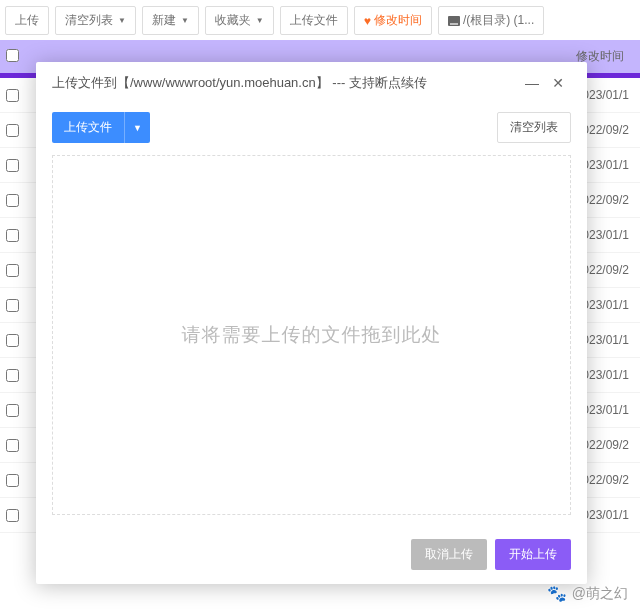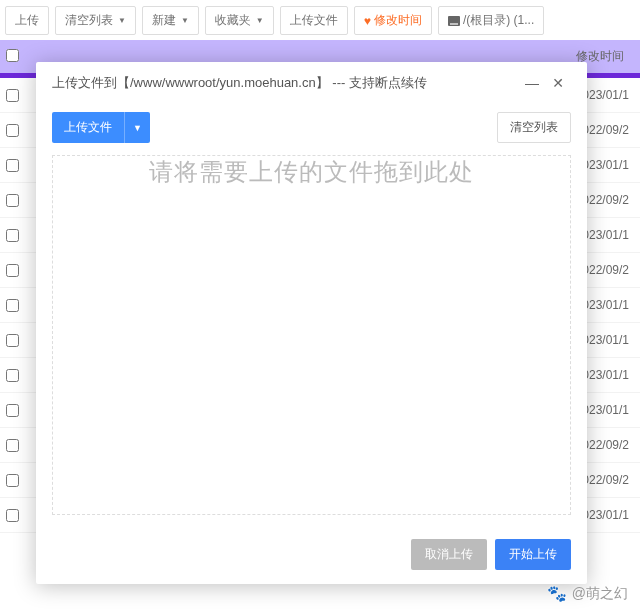--- a/index.html
+++ b/index.html
@@ -126,43 +126,44 @@
       color: #555;
       padding: 6px 12px;
       font-size: 12px;
       border-radius: 2px;
       cursor: pointer;
     }
     .dropzone {
       border: 1px dashed #ddd;
       height: 360px;
       display: flex;
+      align-items: center;
       justify-content: center;
       color: #bbb;
-      font-size: 24px;
+      font-size: 19px;
       letter-spacing: 1px;
     }
     .modal-foot {
       display: flex;
       justify-content: flex-end;
       gap: 8px;
       padding: 10px 16px 14px;
       align-items: flex-end;
     }
     .btn-gray {
       background: #bbb;
       color: #fff;
       border: none;
       padding: 7px 14px;
       font-size: 12px;
       border-radius: 2px;
       cursor: pointer;
     }
     .btn-green {
-      background: #3b82f6;
+      background: #8b5cf6;
       color: #fff;
       border: none;
       padding: 7px 14px;
       font-size: 12px;
       border-radius: 2px;
       cursor: pointer;
     }
     .watermark {
       position: absolute;
       right: 12px;

